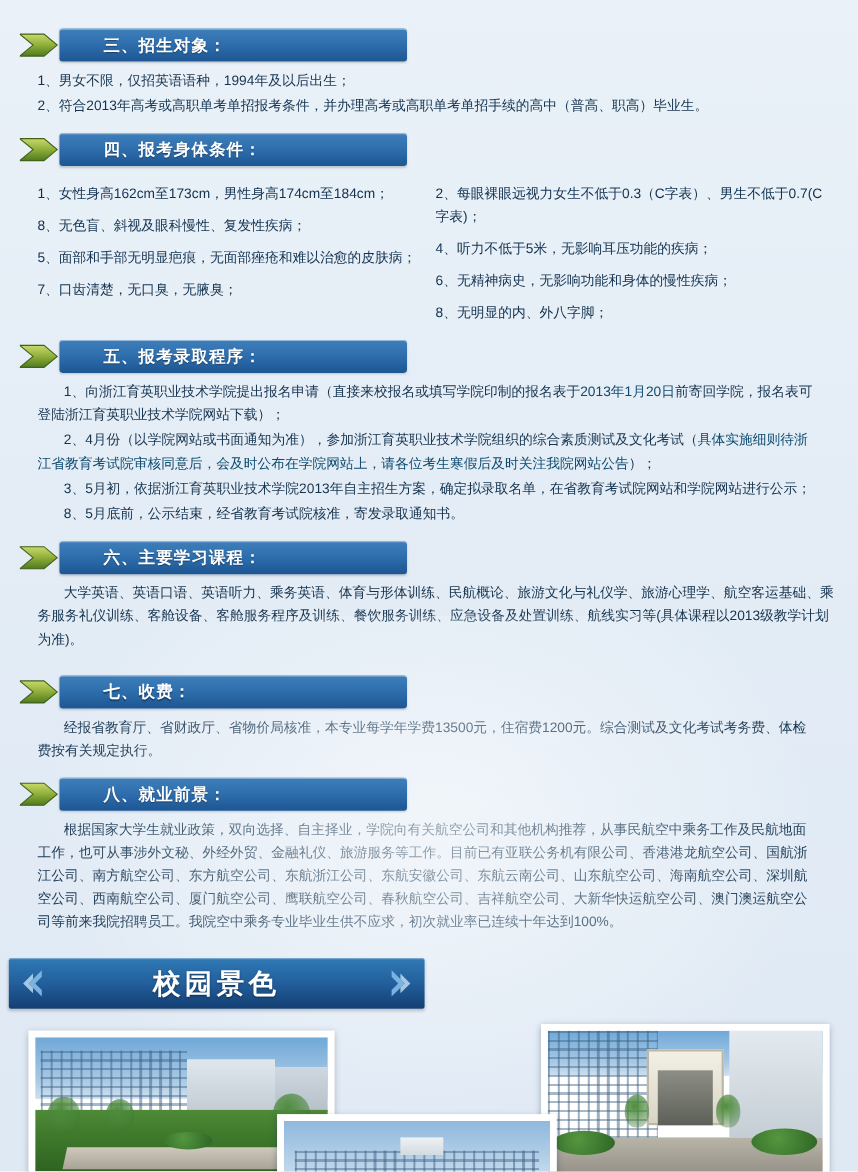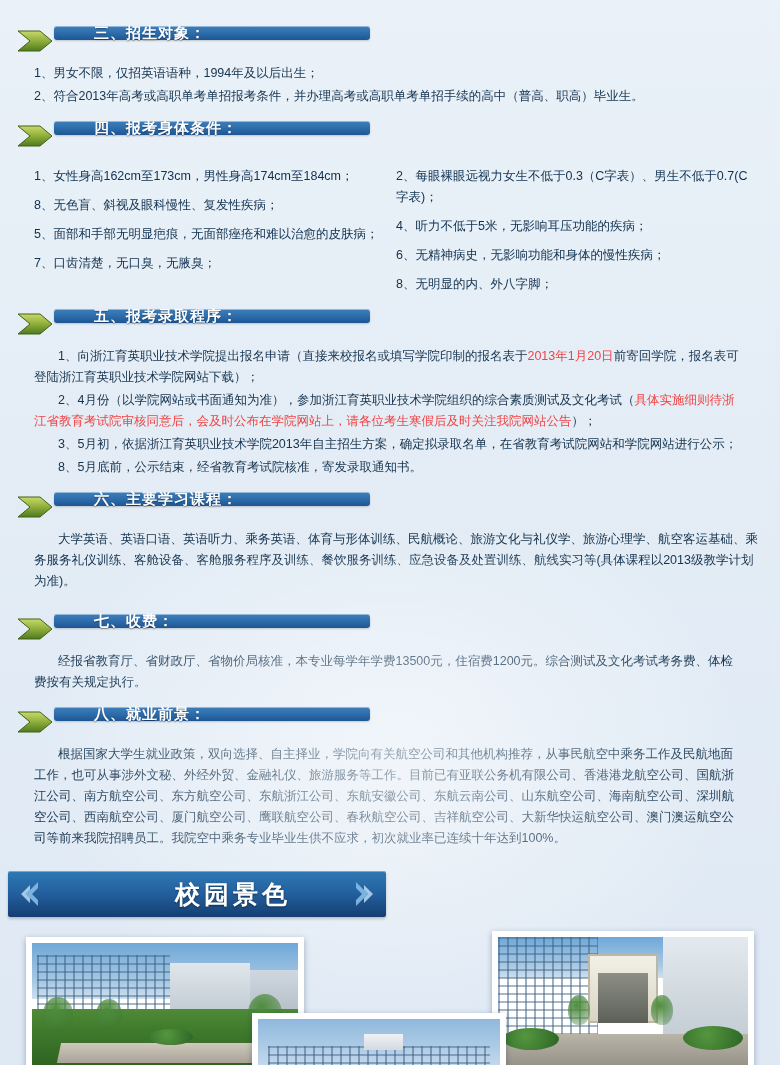--- a/index.html
+++ b/index.html
@@ -16,21 +16,21 @@
   .page { position:relative; width:780px; height:1065px; }
 
   
   .sec {
     position: relative;
     margin: 0 0 0 18px;
     width: 352px;
     height: 30px;
   }
   .sec .bar {
-    position:absolute; left:36px; top:0; width:316px; height:14px;
+    position:absolute; left:36px; top:0; width:316px; height:30px;
     background: linear-gradient(180deg,#3e7fba 0%, #2f6fae 45%, #1d5693 100%);
     border-radius: 3px;
     box-shadow: inset 0 1px 0 rgba(255,255,255,.45), 0 1px 2px rgba(0,0,0,.18);
     display:flex; align-items:center;
   }
   .sec .bar .title {
     color:#ffffff;
     font-size:15px;
     font-weight:bold;
     letter-spacing:1px;
@@ -45,21 +45,21 @@
 
   
   .body-block {
     font-size:12.5px;
     line-height:21px;
     color:#14334f;
     padding: 7px 30px 4px 34px;
   }
   .body-block p { margin: 0 16px 2px 0; }
   .indent { text-indent: 24px; }
-  .blue { color:#ef4444; }
+  .blue { color:#0c4a6e; }
   .two-col {
     display:flex;
     padding: 7px 22px 4px 34px;
     font-size:12.5px;
     line-height:21px;
   }
   .two-col .col { width:50%; }
   .two-col .col p { margin:8px 0 2px 0; }
 
   
@@ -72,21 +72,20 @@
     position:absolute; left:0; top:0; width:378px; height:46px;
     background: linear-gradient(180deg,#2f79b5 0%, #225f9c 50%, #143e73 100%);
     border-radius:2px;
     box-shadow: inset 0 1px 0 rgba(255,255,255,.35), 0 2px 3px rgba(0,0,0,.2);
   }
   .banner .txt {
     position:absolute; left:0; top:0; width:378px; height:46px;
     display:flex; align-items:center; justify-content:center;
     color:#fff; font-size:25px; font-weight:bold; letter-spacing:4px;
     text-shadow: 0 1px 2px rgba(0,0,0,.45);
-    margin-left: 36px;
   }
   .banner .chev-l, .banner .chev-r {
     position:absolute; top:8px; width:30px; height:30px;
   }
   .banner .chev-l { left:8px; }
   .banner .chev-r { right:8px; }
 
   
   .gallery { position:relative; margin-top:14px; height:360px; }
   .photo {

